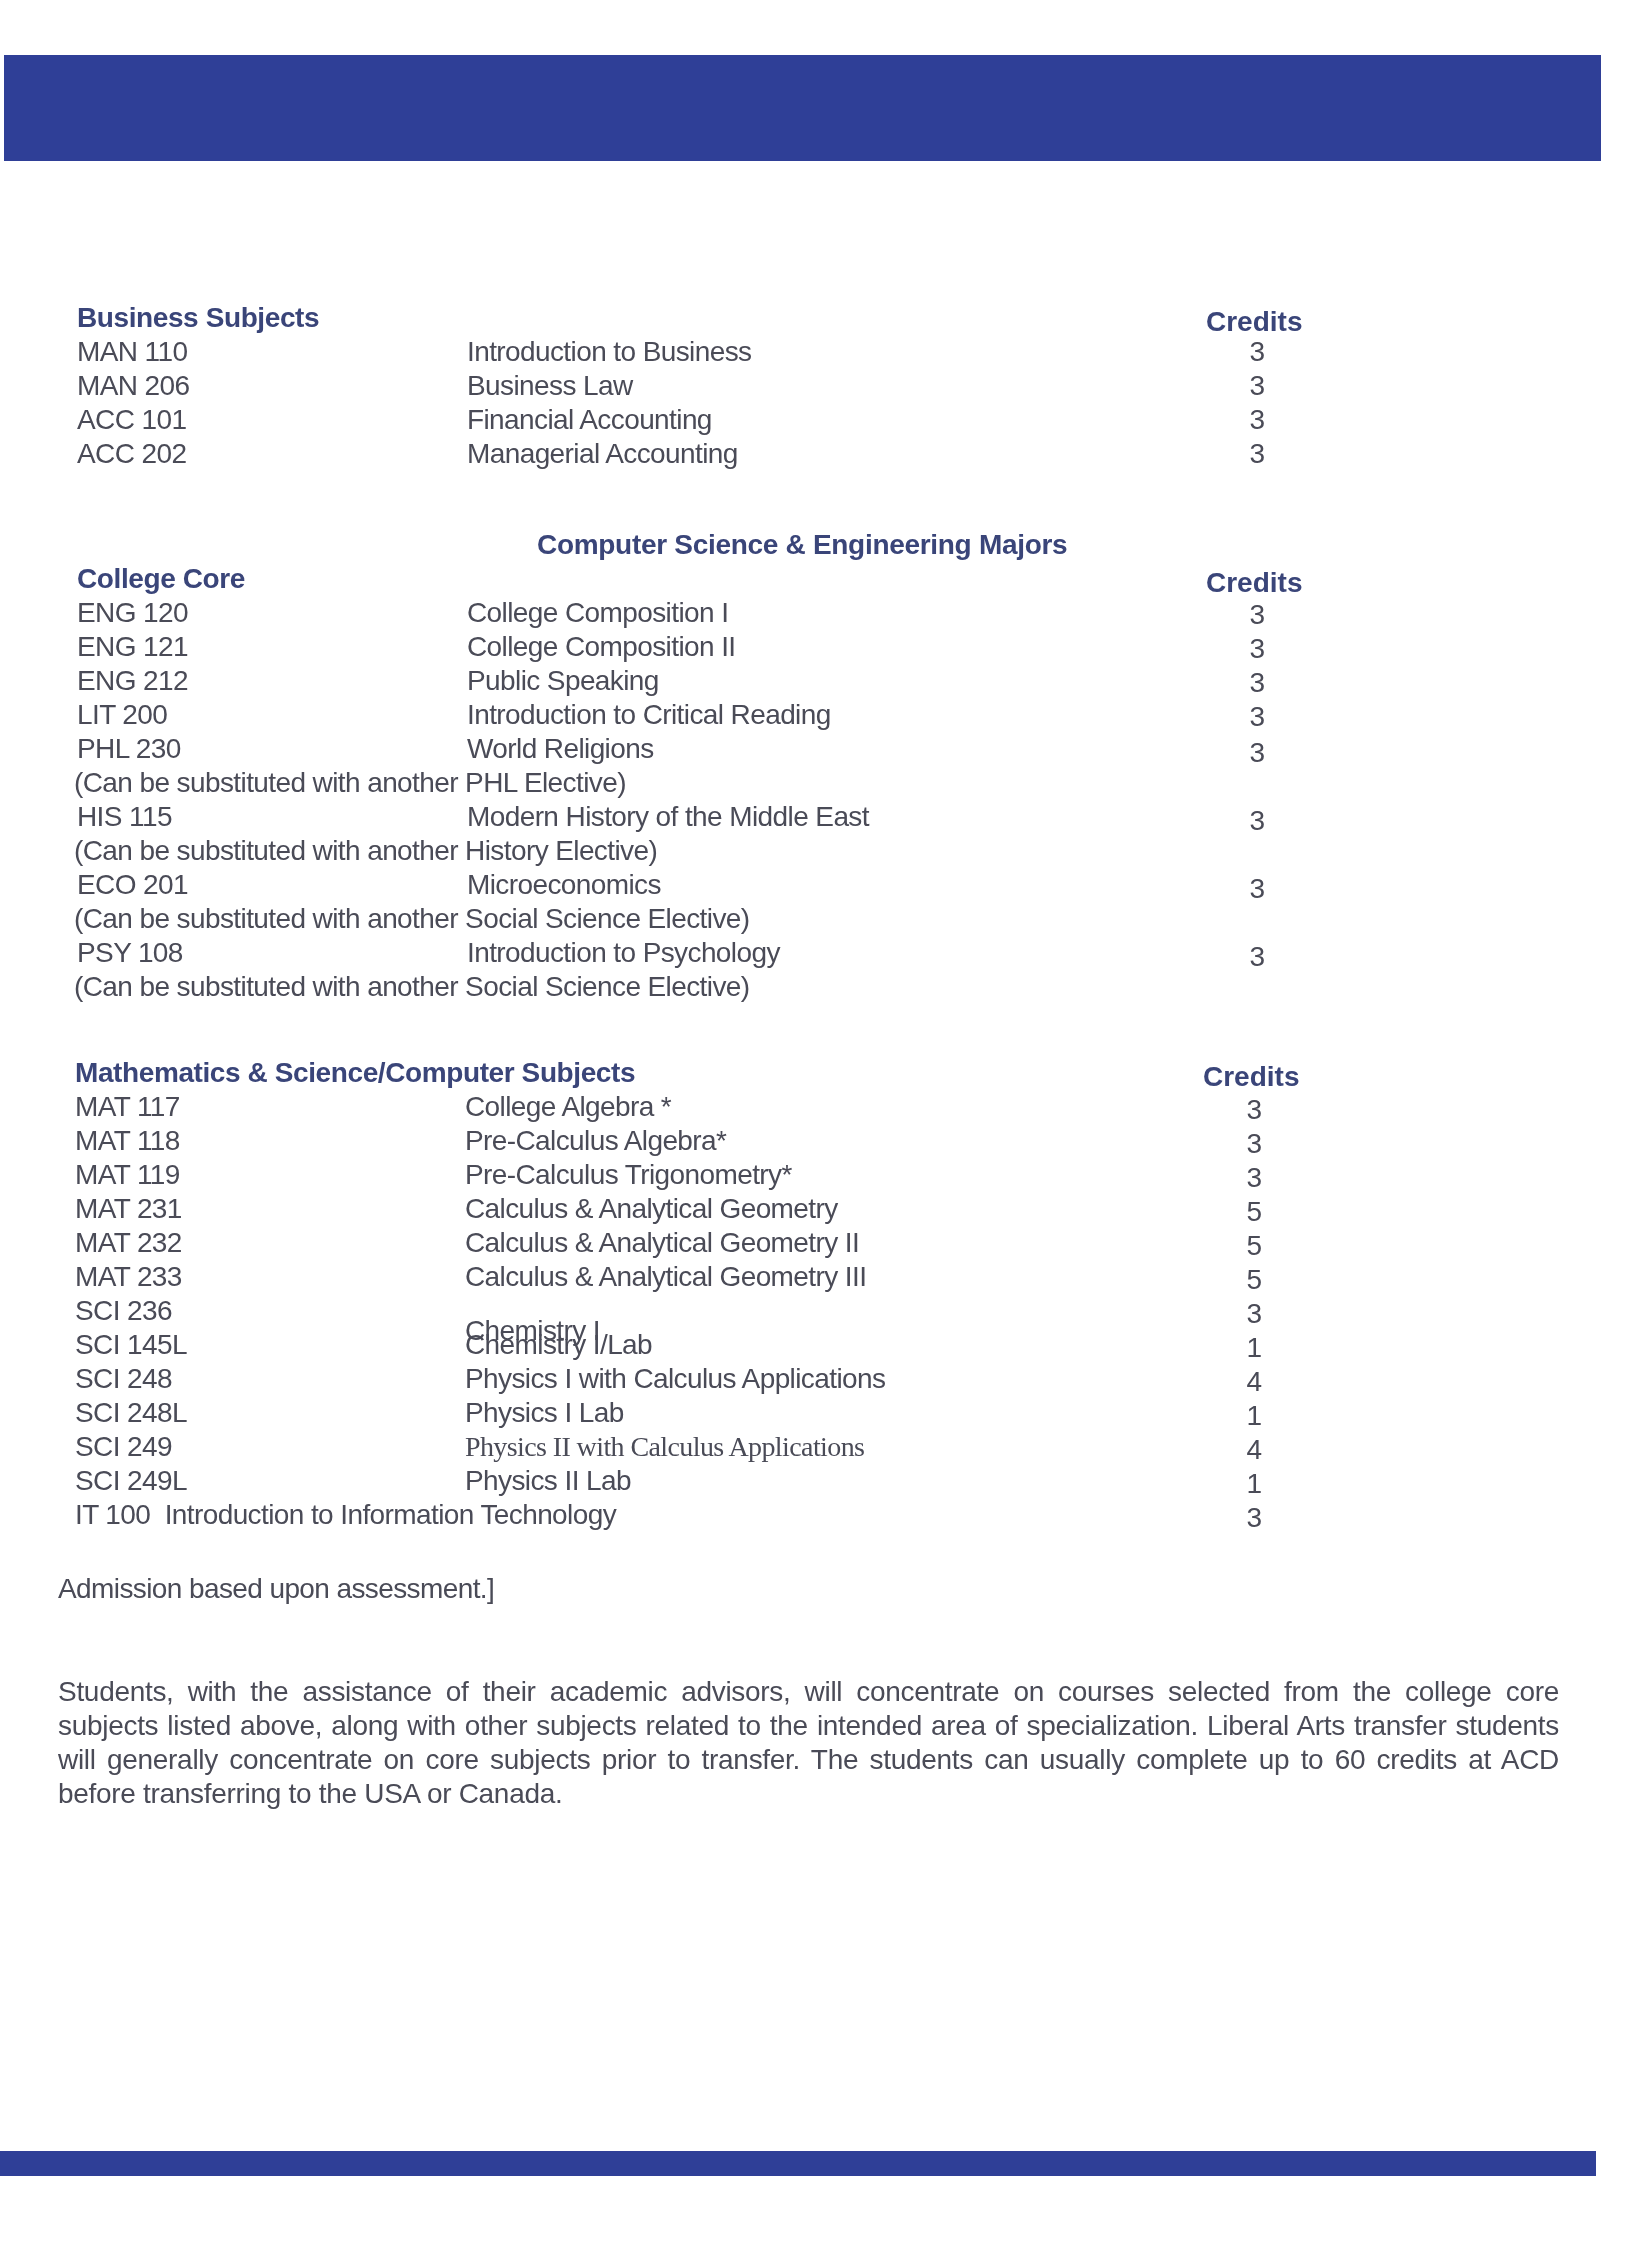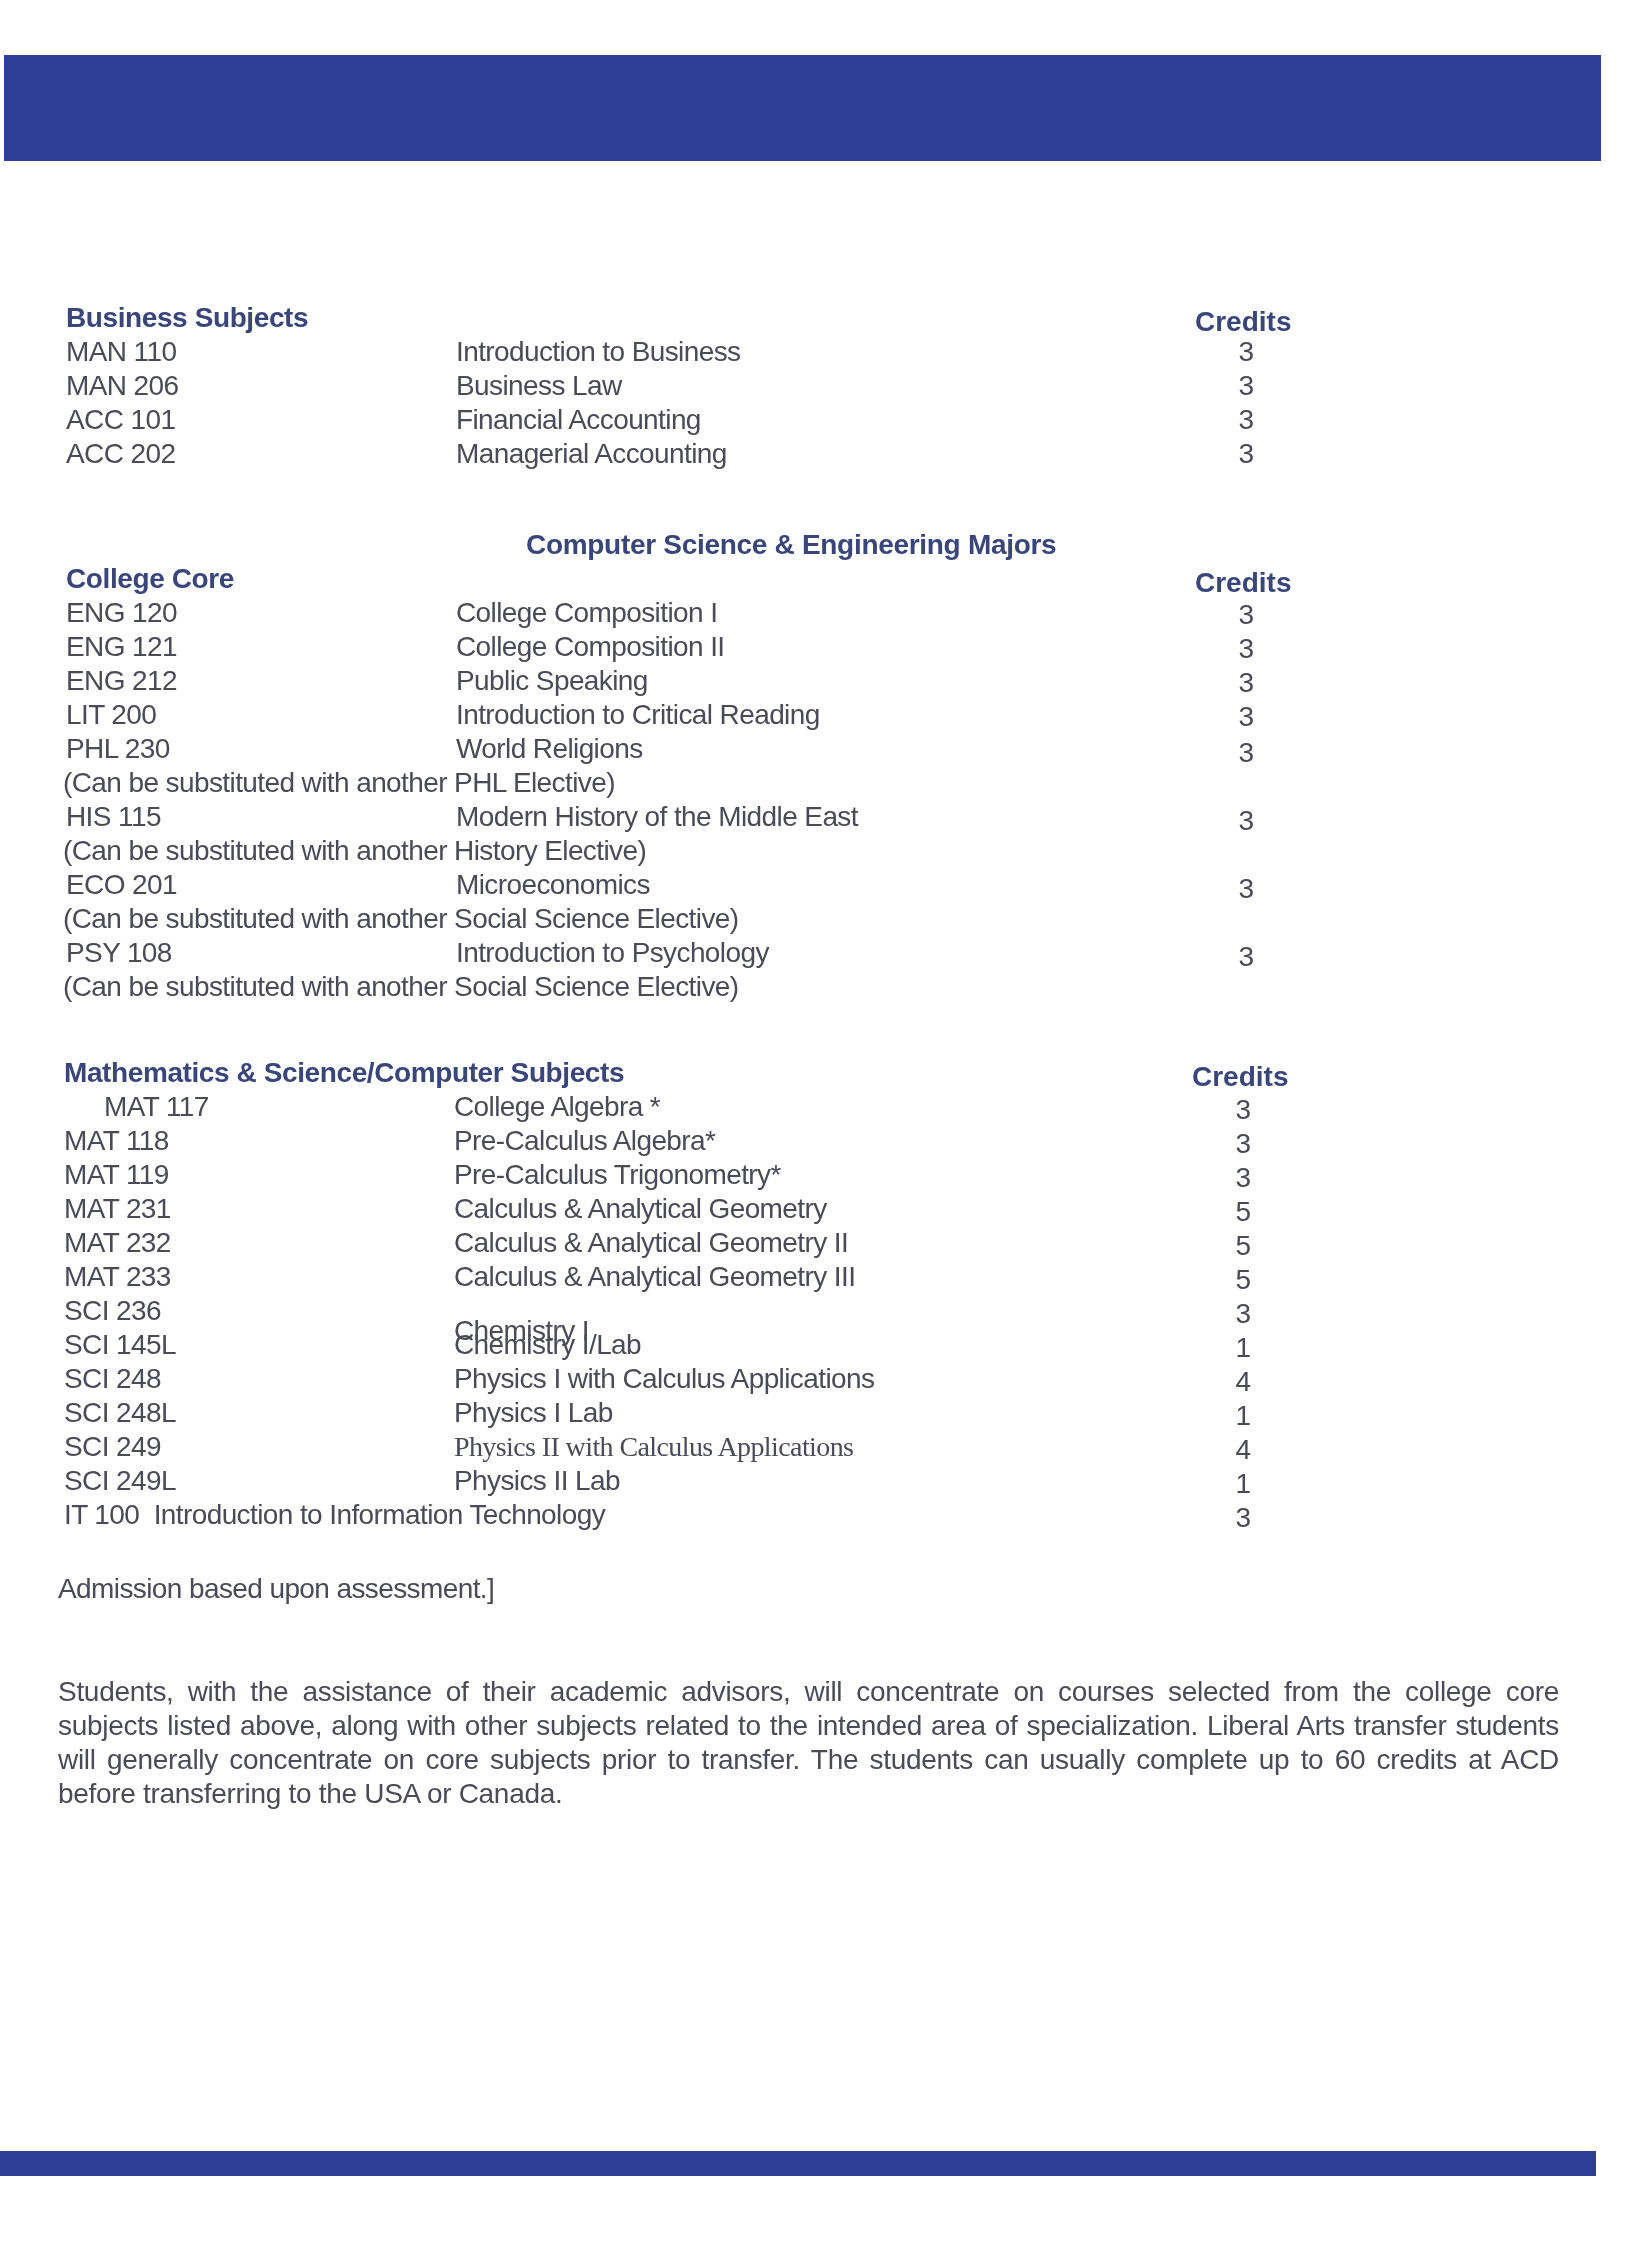--- a/index.html
+++ b/index.html
@@ -9,21 +9,21 @@
     color: #4a4b57;
   }
   .band-top {
     position: absolute; left: 3.9px; top: 55px; width: 1597px; height: 106px;
     background: #2f3f97;
   }
   .band-bottom {
     position: absolute; left: 0; top: 2151px; width: 1596px; height: 25px;
     background: #2f3f97;
   }
-  .block { position: absolute; left: 5px; width: 1400px; }
+  .block { position: absolute; left: 16px; width: 1400px; }
   .row {
     position: relative; height: 34px; font-size: 28px; line-height: 34px;
     white-space: nowrap; letter-spacing: -0.6px;
   }
   .heading {
     color: #3a4579; font-weight: bold; font-size: 28px; letter-spacing: -0.4px;
   }
   .code { position: absolute; left: 61px; }
   .title { position: absolute; left: 451px; }
   .credit { position: absolute; left: 1212px; width: 58px; text-align: center; }
@@ -133,21 +133,21 @@
     <span class="note">(Can be substituted with another Social Science Elective)</span>
   </div>
 </div>
 
 <div class="block" style="top:1056px;">
   <div class="row">
     <span class="code heading" style="left:59px;">Mathematics &amp; Science/Computer Subjects</span>
     <span class="credits-head" style="left:1187px; top:3.9px;">Credits</span>
   </div>
   <div class="row">
-    <span class="code" style="left:59px;margin-left:40px;">MAT 117</span>
+    <span class="code" style="left:59px;">MAT 117</span>
     <span class="title" style="left:449px;">College Algebra *</span>
     <span class="credit" style="left:1209px; top:2.9px;">3</span>
   </div>
   <div class="row">
     <span class="code" style="left:59px;text-align:right;">MAT 118</span>
     <span class="title" style="left:449px;">Pre-Calculus Algebra*</span>
     <span class="credit" style="left:1209px; top:2.9px;">3</span>
   </div>
   <div class="row">
     <span class="code" style="left:59px;">MAT 119</span>

